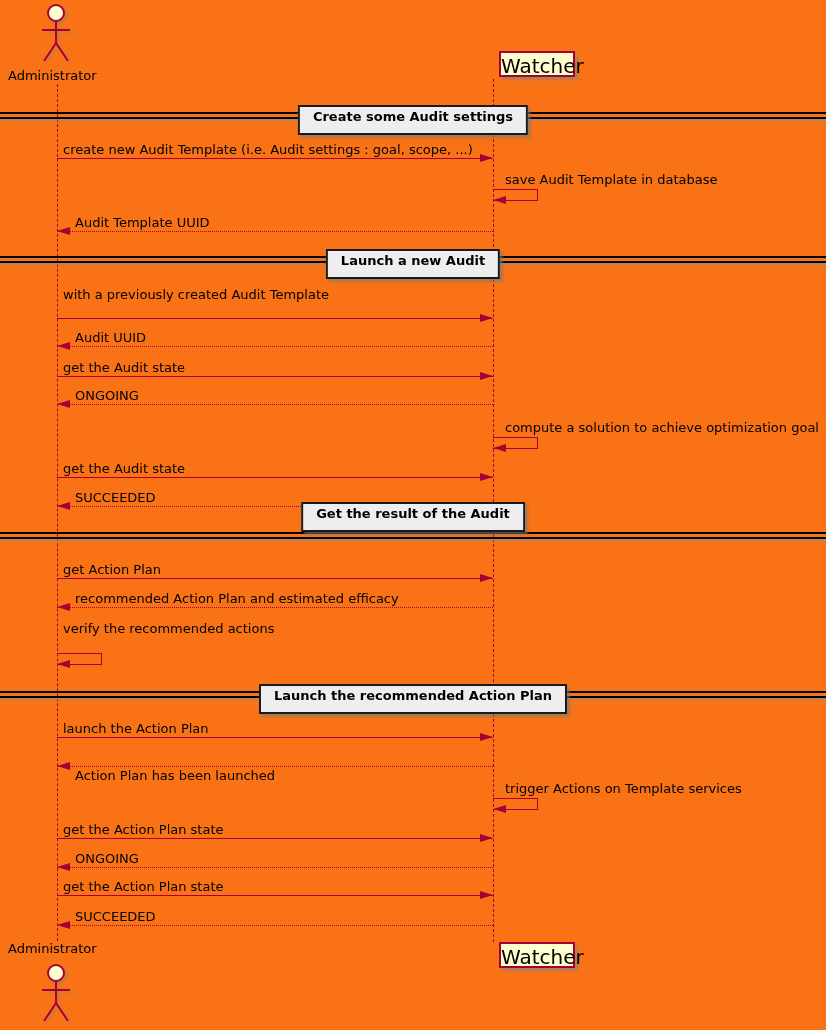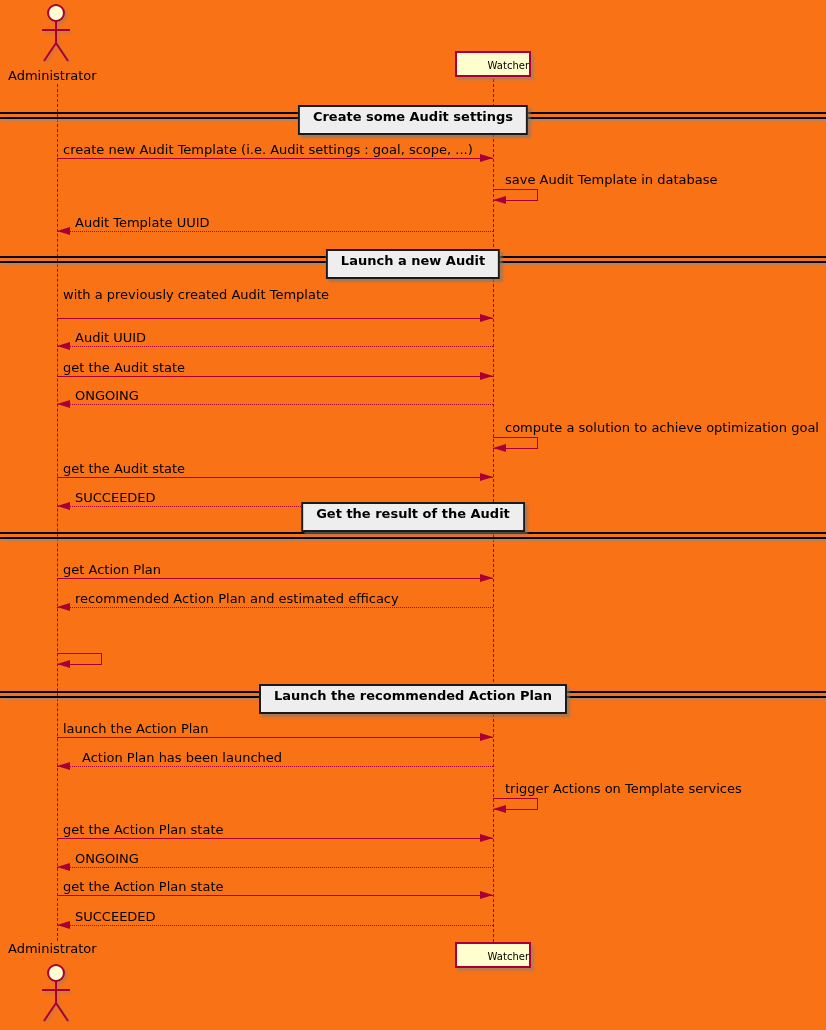--- a/index.html
+++ b/index.html
@@ -17,27 +17,28 @@
     overflow:hidden;
   }
   .lifeline{
     position:absolute;width:0;
     border-left:1px dashed var(--accent);
     z-index:0;
   }
   .pbox{
     position:absolute;
     width:76px;height:26px;line-height:26px;
-    text-align:right;
+    text-align:left;
     background:var(--pfill);
     border:2px solid var(--accent);
     box-shadow:3px 3px 2px rgba(130,130,130,.55);
-    font-size:10px;
+    font-size:20px;
     z-index:3;
     box-sizing:border-box;
+    margin-left:44px;
   }
   .actor-label{
     position:absolute;
     font-size:13px;
     white-space:nowrap;
     z-index:3;
   }
   .actor-svg{
     position:absolute;
     filter:drop-shadow(2px 2px 1px rgba(130,130,130,.5));
@@ -167,31 +168,32 @@
         <div>get Action Plan</div>
       </div>
       <div class="arrow-line solid" style="top: 578px; left: 57px; width: 436px;"></div>
       <div class="ah ah-right" style="top: 574px; left: 480px;"></div>
       <div class="msg-text" style="top: 591px; left: 75px;">
         <div>recommended Action Plan and estimated efficacy</div>
       </div>
       <div class="arrow-line dotted" style="top: 607px; left: 57px; width: 436px;"></div>
       <div class="ah ah-left" style="top: 603px; left: 57px;"></div>
       <div class="msg-text" style="top: 621px; left: 63px;">
+        <div>verify the recommended actions</div>
       </div>
       <div class="self-loop" style="left: 57px; top: 653px;"></div>
       <div class="ah ah-left" style="top: 660px; left: 57px;"></div>
       <div class="divider-line" style="top: 691px;"></div>
       <div class="divider-box" style="top: 684px;">Launch the recommended Action Plan</div>
       <div class="msg-text" style="top: 721px; left: 63px;">
         <div>launch the Action Plan</div>
       </div>
       <div class="arrow-line solid" style="top: 737px; left: 57px; width: 436px;"></div>
       <div class="ah ah-right" style="top: 733px; left: 480px;"></div>
-      <div class="msg-text" style="top: 750px; left: 75px; margin-left: 7px;">
+      <div class="msg-text" style="top: 768px; left: 75px;">
         <div>Action Plan has been launched</div>
       </div>
       <div class="arrow-line dotted" style="top: 766px; left: 57px; width: 436px;"></div>
       <div class="ah ah-left" style="top: 762px; left: 57px;"></div>
       <div class="msg-text" style="top: 781px; left: 505px;">
         <div>trigger Actions on Template services</div>
       </div>
       <div class="self-loop" style="left: 493px; top: 798px;"></div>
       <div class="ah ah-left" style="top: 805px; left: 493px;"></div>
       <div class="msg-text" style="top: 822px; left: 63px;">

